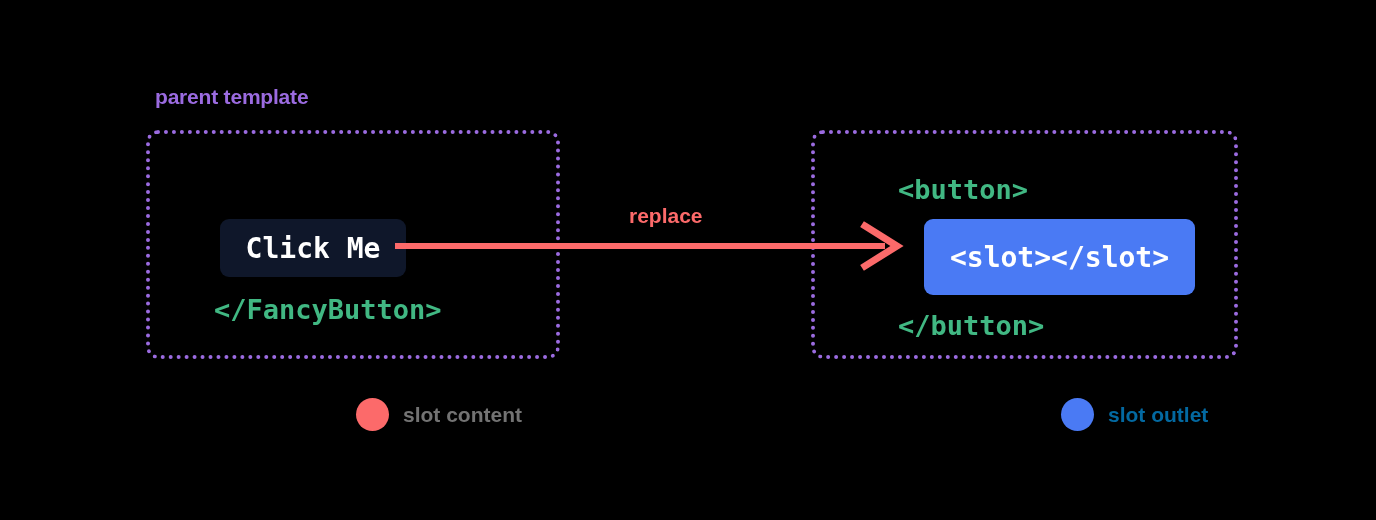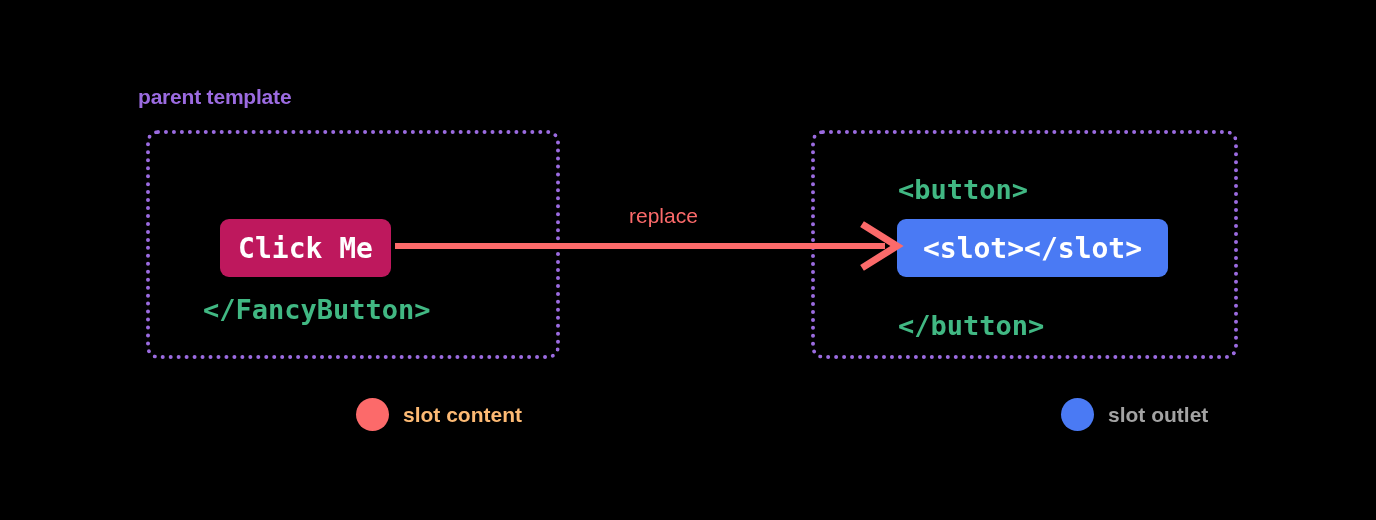--- a/index.html
+++ b/index.html
@@ -13,21 +13,21 @@
 
   .panel-label {
     position:absolute;
     font-family:"Liberation Sans", sans-serif;
     font-weight:bold;
     font-size:21px;
     letter-spacing:-0.2px;
     color:#9b6be0;
     white-space:nowrap;
   }
-  #label-parent   { left:138px; top:85px; }
+  #label-parent   { left:155px; top:85px; }
   #label-fancy    { left:810px; top:85px; }
 
   .dotted-box {
     position:absolute;
     border:4px dotted #9b6be0;
     border-radius:12px;
     background:transparent;
   }
   #box-parent { left:146px; top:130px; width:414px; height:229px; }
   #box-fancy  { left:811px; top:130px; width:427px; height:229px; }
@@ -35,57 +35,57 @@
   .code-line {
     position:absolute;
     font-family:"DejaVu Sans Mono", monospace;
     font-weight:bold;
     font-size:27px;
     letter-spacing:0px;
     color:#41b883;
     white-space:nowrap;
   }
   #code-open-fancy  { left:203px; top:174px; }
-  #code-close-fancy { left:203px; top:294px; }
+  #code-close-fancy { left:214px; top:294px; }
   #code-open-btn    { left:898px; top:174px;text-align:center; }
   #code-close-btn   { left:898px; top:310px; }
 
   .chip {
     position:absolute;
     display:flex;
     align-items:center;
     justify-content:center;
     border-radius:9px;
     font-family:"DejaVu Sans Mono", monospace;
     font-weight:bold;
     font-size:28px;
     color:#ffffff;
     white-space:nowrap;
   }
   #chip-click {
-    left:220px; top:219px; width:171px; height:58px;
-    background:#be185d;
+    left:220px; top:219px; width:186px; height:58px;
+    background:#0f172a;
   }
   #chip-slot {
-    left:897px; top:219px; width:271px; height:58px;
+    left:924px; top:219px; width:271px; height:76px;
     background:#4a7af4;
   }
 
   #arrow-svg {
     position:absolute;
     left:395px; top:200px;
     width:520px; height:96px;
     overflow:visible;
   }
 
   #label-replace {
     position:absolute;
     left:629px; top:204px;
     font-family:"Liberation Sans", sans-serif;
-    font-weight:normal;
+    font-weight:bold;
     font-size:21px;
     color:#fc6a6a;
     white-space:nowrap;
   }
 
   .legend {
     position:absolute;
     display:flex;
     align-items:center;
     gap:14px;
@@ -96,22 +96,22 @@
   .legend-dot { width:33px; height:33px; border-radius:50%; flex:none; }
   #legend-dot-red  { background:#fc6a6a; }
   #legend-dot-blue { background:#4a7af4; }
 
   .legend-text {
     font-family:"Liberation Sans", sans-serif;
     font-weight:bold;
     font-size:21px;
     white-space:nowrap;
   }
-  #legend-text-red  { color:#fdba74; }
-  #legend-text-blue { color:#a3a3a3; }
+  #legend-text-red  { color:#737373; }
+  #legend-text-blue { color:#0369a1; }
 </style>
 </head>
 <body>
 
 <div id="stage">
 
   <div class="panel-label" id="label-parent">parent template</div>
 
   <div class="dotted-box" id="box-parent"></div>
 

